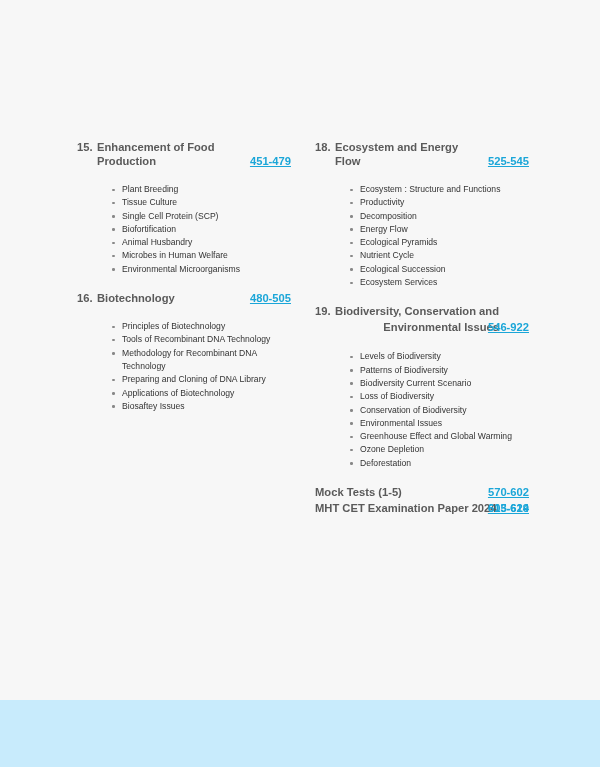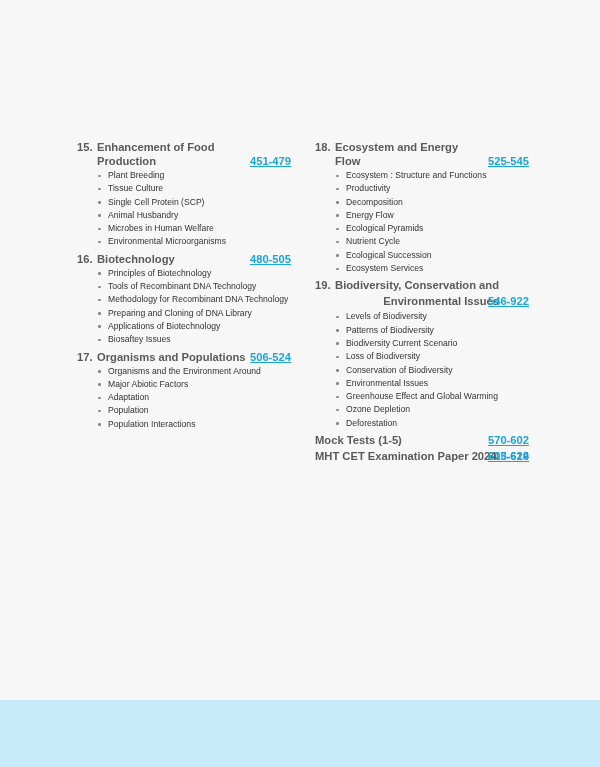--- a/index.html
+++ b/index.html
@@ -13,21 +13,21 @@
   .col.left { left:77px; }
   .col.right { left:315px; }
   .chapter { margin-bottom:3px; }
   .head { position:relative; font-weight:bold; font-size:11.2px; color:#5a5a5a; line-height:14px; }
   .head .num { position:absolute; left:0; top:0; }
   .head .title { display:block; padding-left:20px; padding-right:44px; }
   .head .pages {
     position:absolute; right:0; bottom:0;
     color:#1ba6d8; text-decoration:underline; font-weight:bold; cursor:pointer;margin-top:12px;
   }
-  ul.topics { list-style:none; margin:1px; padding:0 0 0 20px; }
+  ul.topics { list-style:none; margin:15px; padding:0 0 0 20px; }
   ul.topics li {
     position:relative; font-size:8.6px; line-height:13.3px; color:#333;
     padding-left:10px;
   }
   ul.topics li::before {
     content:""; position:absolute; left:0; top:5.5px; width:2.5px; height:2.5px;
     background:#888; border-radius:50%;
   }
   .extra { position:relative; font-weight:bold; font-size:11.2px; color:#5a5a5a; line-height:15.5px; }
   .extra .pages { position:absolute; right:0; top:0; color:#1ba6d8; text-decoration:underline; cursor:pointer;margin-left:40px; }
@@ -41,20 +41,21 @@
   <div class="chapter">
     <div class="head">
       <span class="num">15.</span>
       <span class="title" style="padding-right:70px;">Enhancement of Food Production</span>
       <a class="pages">451-479</a>
     </div>
     <ul class="topics">
       <li>Plant Breeding</li>
       <li>Tissue Culture</li>
       <li>Single Cell Protein (SCP)</li>
+      <li>Biofortification</li>
       <li>Animal Husbandry</li>
       <li>Microbes in Human Welfare</li>
       <li>Environmental Microorganisms</li>
     </ul>
   </div>
 
   <div class="chapter">
     <div class="head">
       <span class="num">16.</span>
       <span class="title">Biotechnology</span>
@@ -63,34 +64,20 @@
     <ul class="topics">
       <li>Principles of Biotechnology</li>
       <li>Tools of Recombinant DNA Technology</li>
       <li>Methodology for Recombinant DNA Technology</li>
       <li>Preparing and Cloning of DNA Library</li>
       <li>Applications of Biotechnology</li>
       <li>Biosaftey Issues</li>
     </ul>
   </div>
 
-  <div class="chapter">
-    <div class="head">
-      <span class="num">17.</span>
-      <span class="title">Organisms and Populations</span>
-      <a class="pages">506-524</a>
-    </div>
-    <ul class="topics">
-      <li>Organisms and the Environment Around</li>
-      <li>Major Abiotic Factors</li>
-      <li>Adaptation</li>
-      <li>Population</li>
-      <li>Population Interactions</li>
-    </ul>
-  </div>
 </div>
 
 <div class="col right">
 
   <div class="chapter">
     <div class="head">
       <span class="num">18.</span>
       <span class="title">Ecosystem and Energy Flow</span>
       <a class="pages">525-545</a>
     </div>

